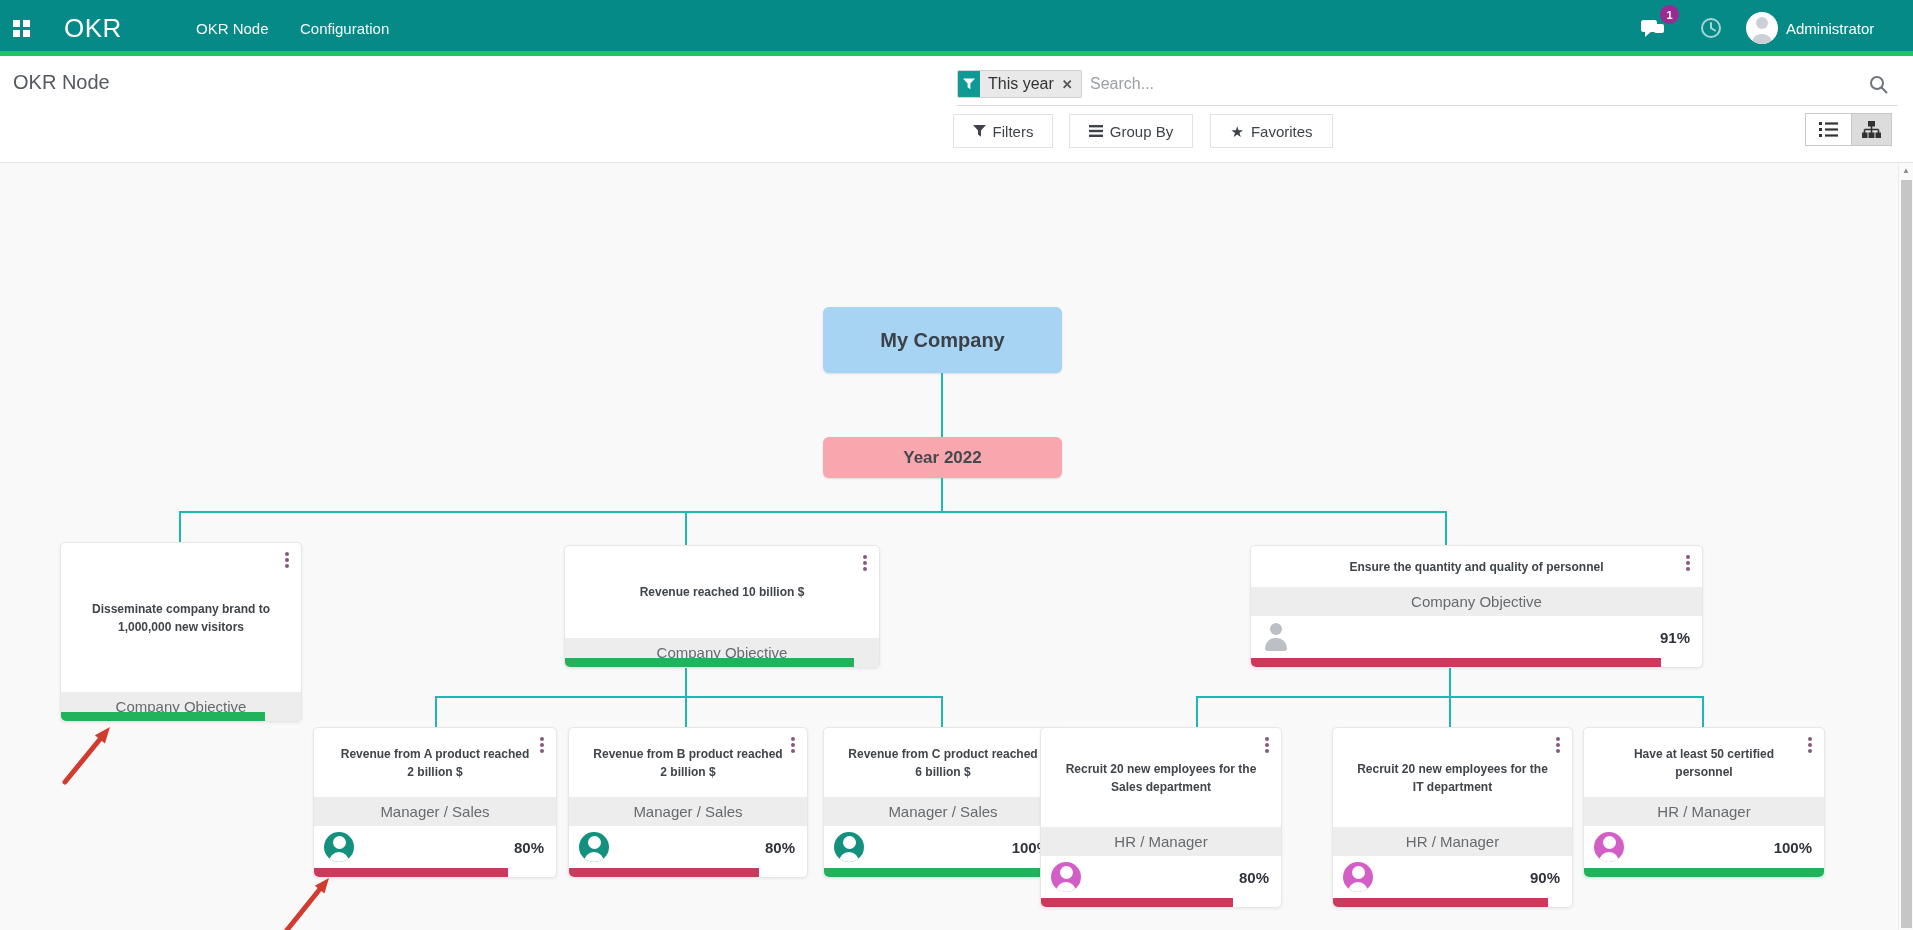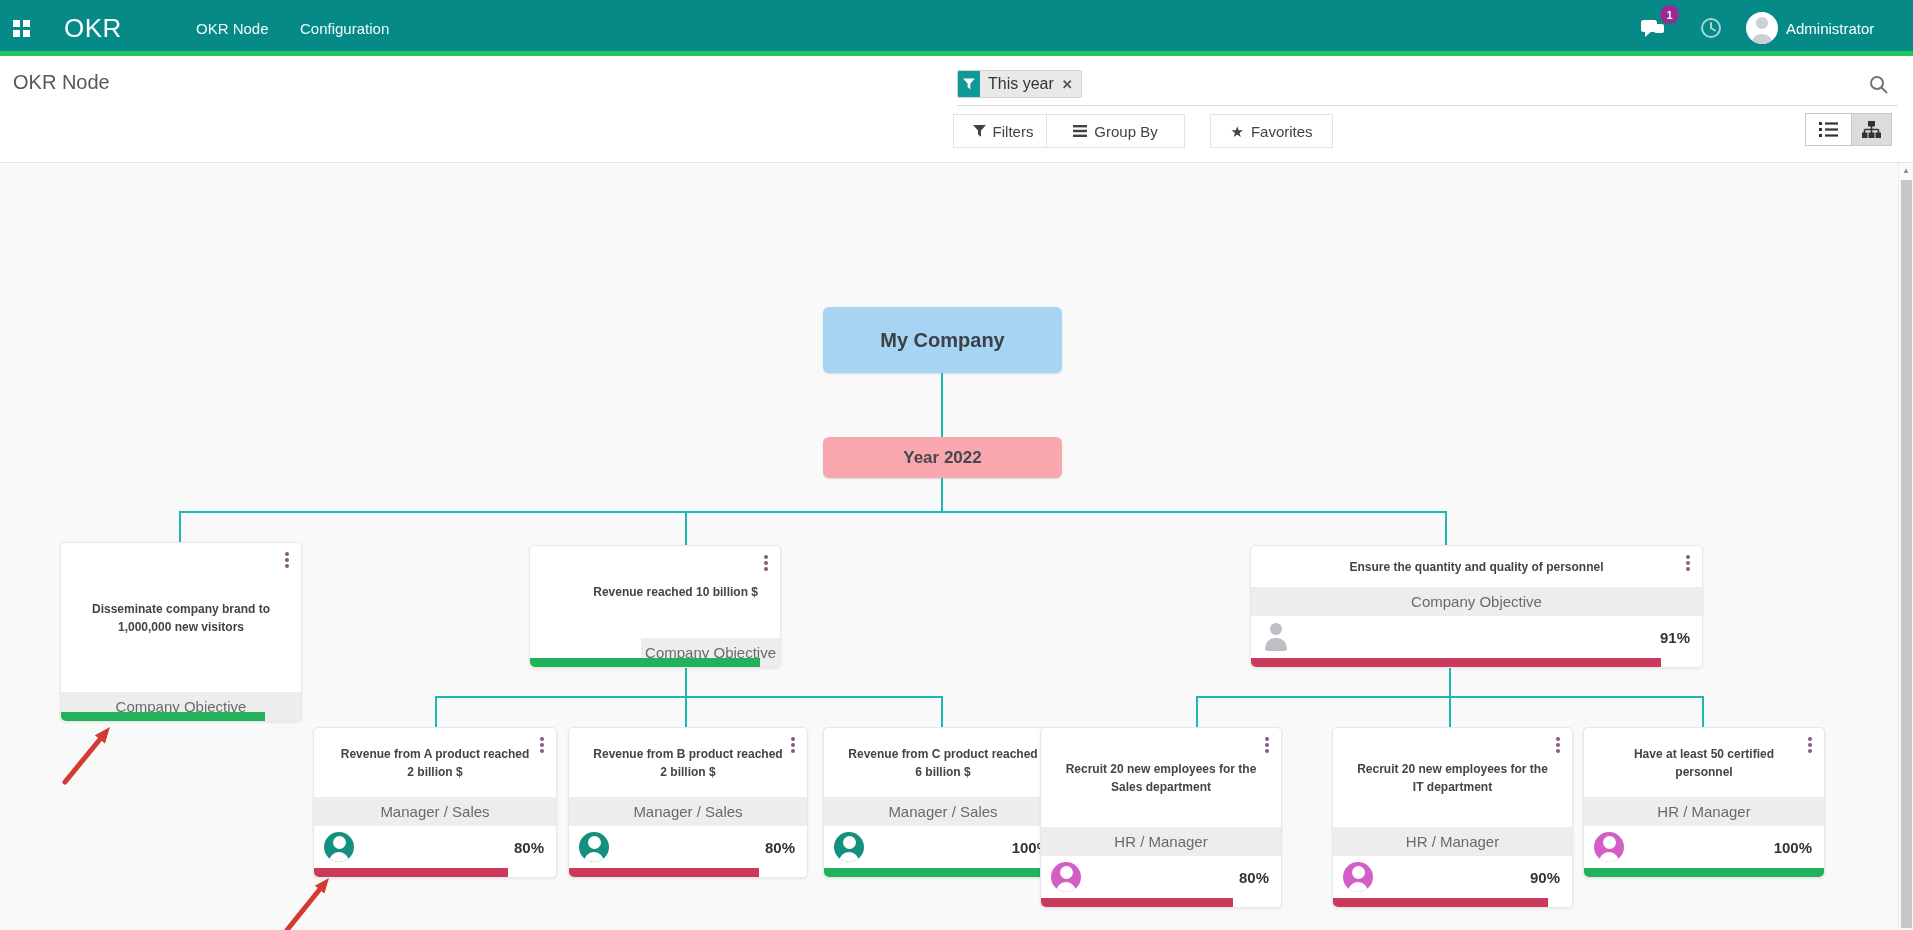--- a/index.html
+++ b/index.html
@@ -40,21 +40,21 @@
                   font-size:16px; color:#333; background:transparent;
                   font-family:"Liberation Sans", sans-serif; }
   #search-input::placeholder { color:#9aa0a6; }
   #search-underline { position:absolute; left:957px; top:48px; width:941px; height:1px; background:#d9d9d9; }
   #search-glass { position:absolute; left:1869px; top:18px; }
 
   .cp-btn { position:absolute; top:57px; height:34px; background:#fff; border:1px solid #e2e2e2;
             display:inline-flex; align-items:center; justify-content:center; gap:7px;
             font-size:15px; color:#3f4349; cursor:pointer; }
   #btn-filters  { left:953px;  width:100px; }
-  #btn-groupby  { left:1046px; width:139px; }
+  #btn-groupby  { left:1069px; width:124px; }
   #btn-favorites{ left:1210px; width:123px; }
   .star-glyph { font-size:15px; line-height:1; }
 
   .view-toggle { position:absolute; top:56px; height:33px; border:1px solid #c9c9c9;
                  display:flex; align-items:center; justify-content:center; cursor:pointer; }
   #toggle-list { left:1805px; width:46px; background:#fff; border-right:none; }
   #toggle-hier { left:1851px; width:41px; background:#dcdcdc; }
 
   
   #content { position:absolute; left:0; top:163px; width:1913px; height:767px; background:#f9f9f9; }
@@ -140,20 +140,21 @@
 
   <div id="search-facet">
     <span id="facet-icon">
       <svg width="12" height="12" viewBox="0 0 14 13" fill="#fff">
           <path d="M0 0 H14 L8.6 6 V12.6 L5.4 10.4 V6 Z"></path>
         </svg>
     </span>
     <span id="facet-label">This year</span>
     <span id="facet-remove">✕</span>
   </div>
+  <input id="search-input" type="text" placeholder="Search..." style="">
   <div id="search-underline"></div>
   <div id="search-glass">
     <svg width="19" height="19" viewBox="0 0 19 19" fill="none" stroke="#6f7479" stroke-width="2">
       <circle cx="8" cy="8" r="6"></circle>
         <path d="M12.5 12.5 L18 18"></path>
     </svg>
   </div>
 
   <button class="cp-btn" id="btn-filters">
     <svg width="13" height="12" viewBox="0 0 14 13" fill="#3f4349">
@@ -221,21 +222,21 @@
         <i></i>
         <i></i>
         <i></i>
       </div>
     <div class="card-band">Company Objective</div>
     <div class="bar-track">
       <div class="bar-fill" style="width: 85%; background: rgb(33, 178, 92);"></div>
     </div>
   </div>
 
-  <div class="card" style="left:529px; top:382px; width:252px; height:123px;align-items:flex-end;">
+  <div class="card" style="left:564px; top:382px; width:316px; height:123px;">
     <div class="card-title">Revenue reached 10 billion $</div>
     <div class="kebab">
         <i></i>
         <i></i>
         <i></i>
       </div>
     <div class="card-band">Company Objective</div>
     <div class="bar-track">
       <div class="bar-fill" style="width: 92%; background: rgb(33, 178, 92);"></div>
     </div>

